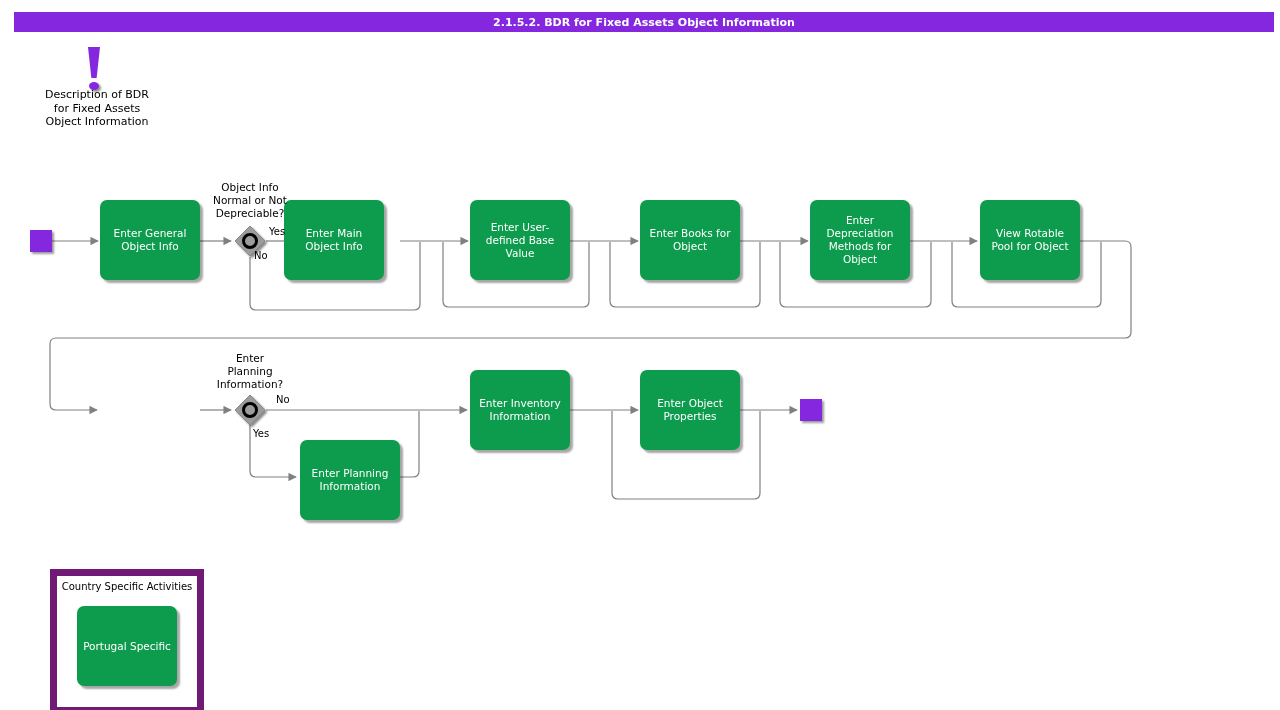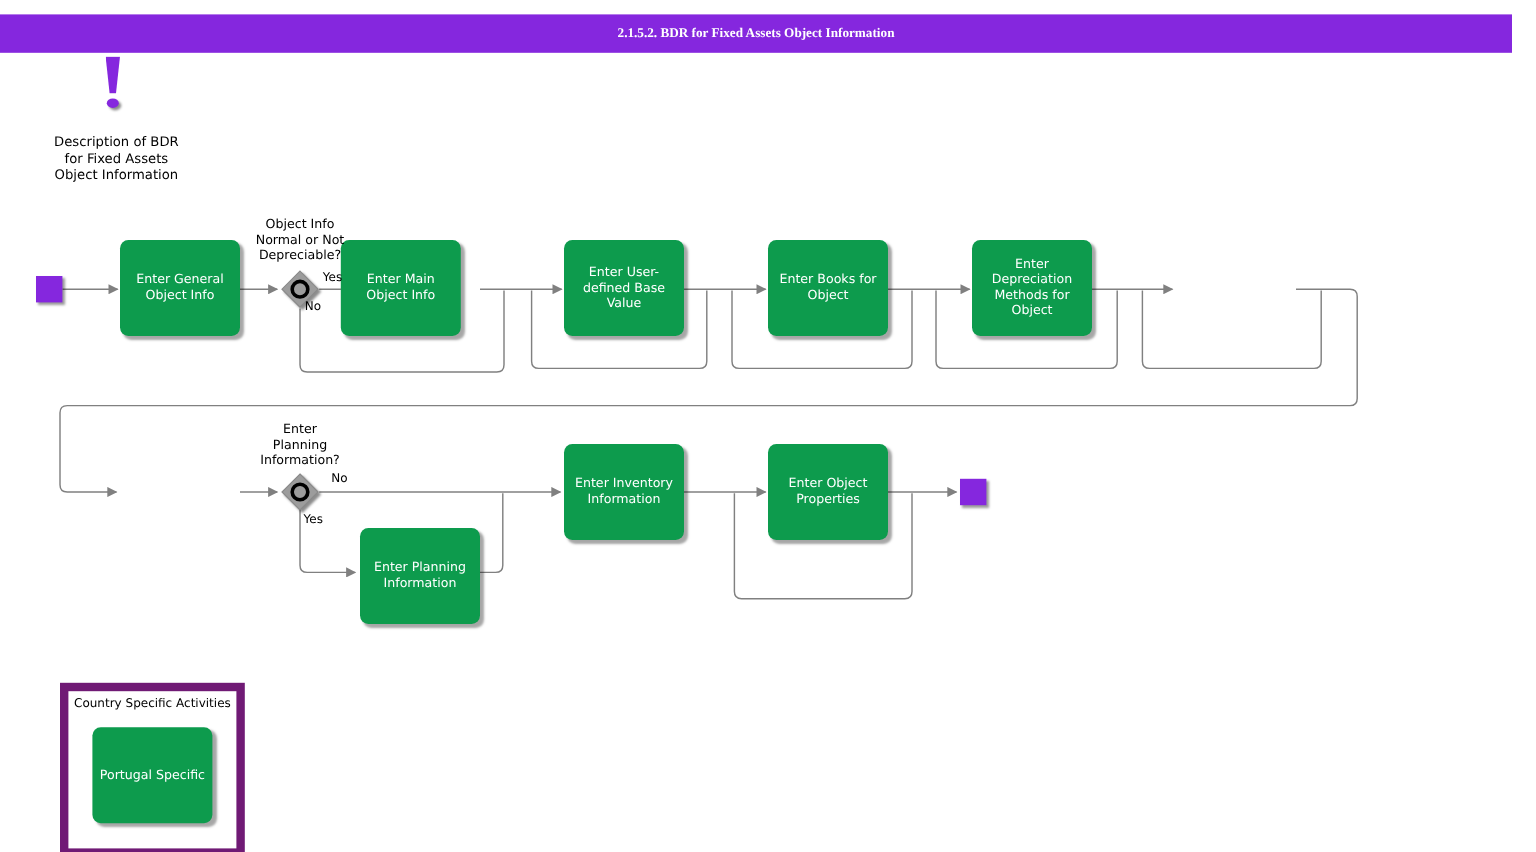--- a/index.html
+++ b/index.html
@@ -1,23 +1,23 @@
 <!DOCTYPE html>
 <html style="--purple: #8527DE; --green: #0D9B4D; --line: #808080; --diamond: #9C9C9C;"><head>
 <meta charset="utf-8">
 <style>
   html,body { margin:0; padding:0; background:#fff; }
   body { width:1280px; height:710px; font-family:"DejaVu Sans","Liberation Sans",sans-serif; }
   #canvas { position:relative; width:1280px; height:710px; overflow:hidden; background:#fff; }
 
   .titlebar {
-    position:absolute; left:0; top:12px; width:1260px; height:32px;
+    position:absolute; left:14px; top:12px; width:1260px; height:20px;
     background:var(--purple,#8527DE); color:#fff;
     font-size:11px; font-weight:bold;
-    display:flex; align-items:center; justify-content:center;font-family:Liberation Serif, serif;
+    display:flex; align-items:center; justify-content:center;
   }
 
   svg.connectors { position:absolute; left:0; top:0; width:1280px; height:710px; }
   .conn { stroke:var(--line,#808080); stroke-width:1.2; fill:none; }
   .diamond { fill:var(--diamond,#9C9C9C); stroke:#8a8a8a; stroke-width:1; }
   .ring { fill:none; stroke:#000; stroke-width:3; }
   .dshadow { filter:drop-shadow(2px 2px 1px rgba(0,0,0,0.45)); }
 
   .act {
     position:absolute; width:100px; height:80px; box-sizing:border-box; padding:4px;
@@ -45,21 +45,21 @@
     background:var(--purple,#8527DE);
     clip-path:polygon(0 0,100% 0,72% 100%,28% 100%);
     filter:drop-shadow(2px 2px 1px rgba(0,0,0,0.45));
   }
   .excl-dot {
     position:absolute; left:89px; top:82px; width:10px; height:8px;
     border-radius:50%; background:var(--purple,#8527DE);
     filter:drop-shadow(2px 2px 1px rgba(0,0,0,0.45));
   }
   .note-text {
-    position:absolute; left:27px; top:112px; width:140px; text-align:center;
+    position:absolute; left:27px; top:88px; width:140px; text-align:center;
     font-size:11px; line-height:13.5px; white-space:pre-line; color:#000;
   }
 
   .country { position:absolute; left:50px; top:569px; width:140px; height:131px; border:7px solid #701a75; background:#fff; }
   .country-title { position:absolute; top:5px; left:0; width:100%; text-align:center; font-size:10px; white-space:nowrap; color:#000; }
   .country .act { left:20px; top:30px; }
 </style>
 </head>
 <body>
 
@@ -120,20 +120,22 @@
 Object Info</div>
   <div class="act" style="left:470px;top:200px">Enter User-
 defined Base
 Value</div>
   <div class="act" style="left:640px;top:200px">Enter Books for
 Object</div>
   <div class="act" style="left:810px;top:200px">Enter
 Depreciation
 Methods for
 Object</div>
+  <div class="act" style="left:980px;top:200px">View Rotable
+Pool for Object</div>
 
   <div class="act" style="left:300px;top:440px">Enter Planning
 Information</div>
   <div class="act" style="left:470px;top:370px">Enter Inventory
 Information</div>
   <div class="act" style="left:640px;top:370px">Enter Object
 Properties</div>
 
   <div class="q" style="left:188px;top:181px">Object Info
 Normal or Not

